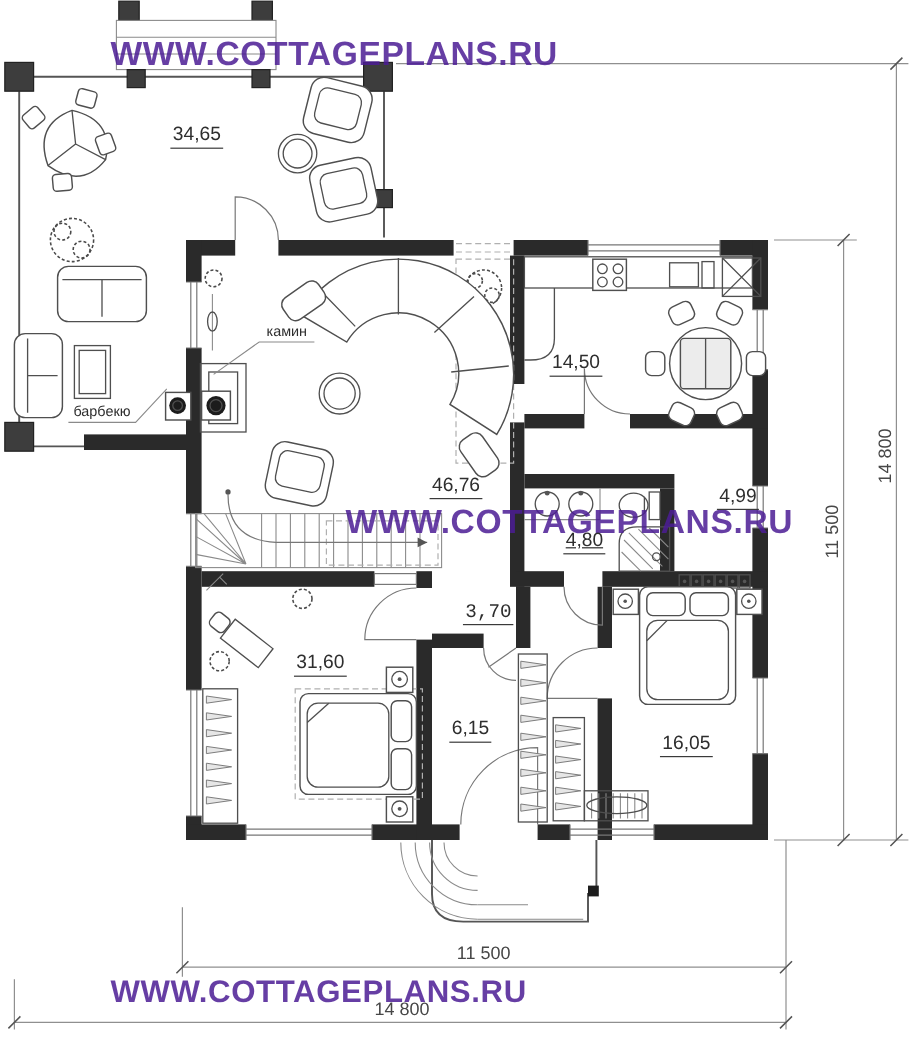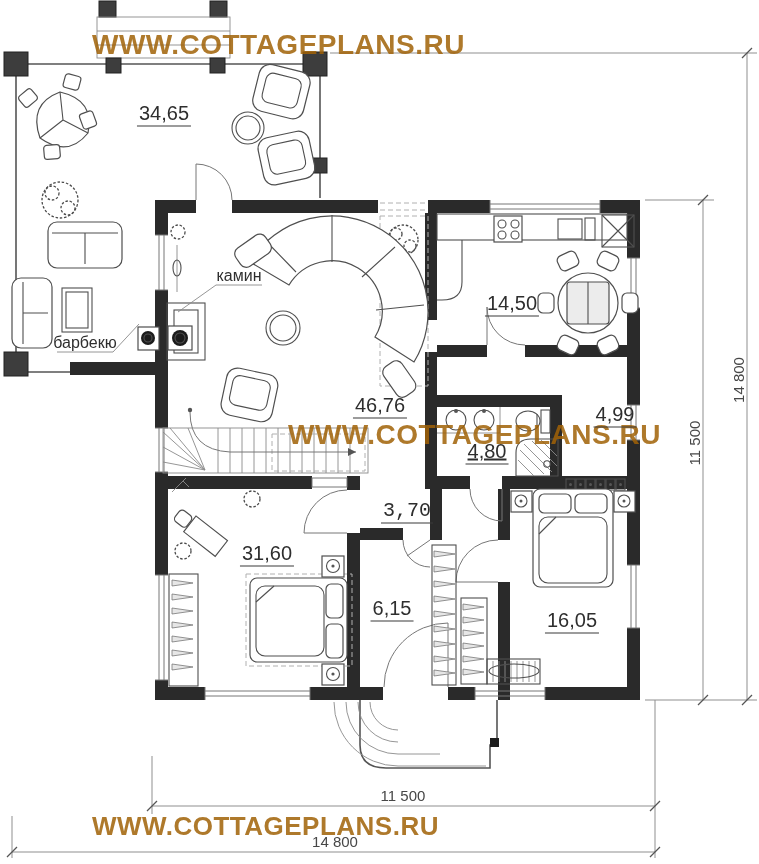--- a/index.html
+++ b/index.html
@@ -2,30 +2,30 @@
 <html><head>
 <meta charset="utf-8">
 <style>
   html,body { margin:0; padding:0; background:#ffffff; }
   #plan {
     position:relative; width:759px; height:864px; background:#ffffff;
     font-family:"Liberation Sans", sans-serif; overflow:hidden;
   }
   #plan svg { position:absolute; left:0; top:0; }
   .wm {
-    position:absolute; font-weight:bold; font-size:28px; color:#a16207;
+    position:absolute; font-weight:bold; font-size:28px; color:#4c1d95;
     letter-spacing:0.5px; white-space:nowrap; z-index:2; opacity:0.85;
     font-family:"Liberation Sans", sans-serif;
   }
   .lbl {
     position:absolute; transform:translate(-50%,-50%);
-    font-size:20px; color:#2e2e2e; z-index:3; white-space:nowrap;
+    font-size:16px; color:#2e2e2e; z-index:3; white-space:nowrap;
   }
   .area { border-bottom:1px solid #3a3a3a; padding:0 2px 1px 2px; }
-  .callout { font-size:16px; }
+  .callout { font-size:12px; }
   .dimlbl { font-size:15px; color:#474747; }
   .vert { transform:translate(-50%,-50%) rotate(-90deg); }
 
   .w    { fill:#2a2a2a; }
   .pil  { fill:#3d3d3d; stroke:#222; stroke-width:1; }
   .ln   { stroke:#555; stroke-width:1.6; fill:none; }
   .fur  { stroke:#4f4f4f; stroke-width:1.2; fill:#ffffff; }
   .furn { stroke:#4f4f4f; stroke-width:1.1; fill:none; }
   .thin { stroke:#8a8a8a; stroke-width:0.9; fill:none; }
   .win  { stroke:#777; stroke-width:1; fill:none; }
@@ -399,21 +399,21 @@
   <defs>
     <path id="hgr" d="M0,0 L21,3 L0,6 Z" fill="#e6e6e6" stroke="#777" stroke-width="0.8"></path>
   </defs>
 </svg>
 
 <div class="wm" style="left:92px; top:29px;">WWW.COTTAGEPLANS.RU</div>
 <div class="wm" style="left:288px; top:419px;">WWW.COTTAGEPLANS.RU</div>
 <div class="wm" style="left:92px; top:811px; font-size:26px;">WWW.COTTAGEPLANS.RU</div>
 
 <div class="lbl area" style="left:164px; top:114px;">34,65</div>
-<div class="lbl area" style="left:512px; top:304px;">14,50</div>
+<div class="lbl area" style="left:480px; top:304px;">14,50</div>
 <div class="lbl area" style="left:380px; top:406px;">46,76</div>
 <div class="lbl area" style="left:615px; top:415px;">4,99</div>
 <div class="lbl area" style="left:487px; top:452px;text-decoration:underline;">4,80</div>
 <div class="lbl area" style="left:407px; top:511px;font-family:Liberation Mono, monospace;">3,70</div>
 <div class="lbl area" style="left:267px; top:554px;">31,60</div>
 <div class="lbl area" style="left:392px; top:609px;">6,15</div>
 <div class="lbl area" style="left:572px; top:621px;">16,05</div>
 
 <div class="lbl callout" style="left:239px; top:276px;">камин</div>
 <div class="lbl callout" style="left:85px;  top:343px;">барбекю</div>

